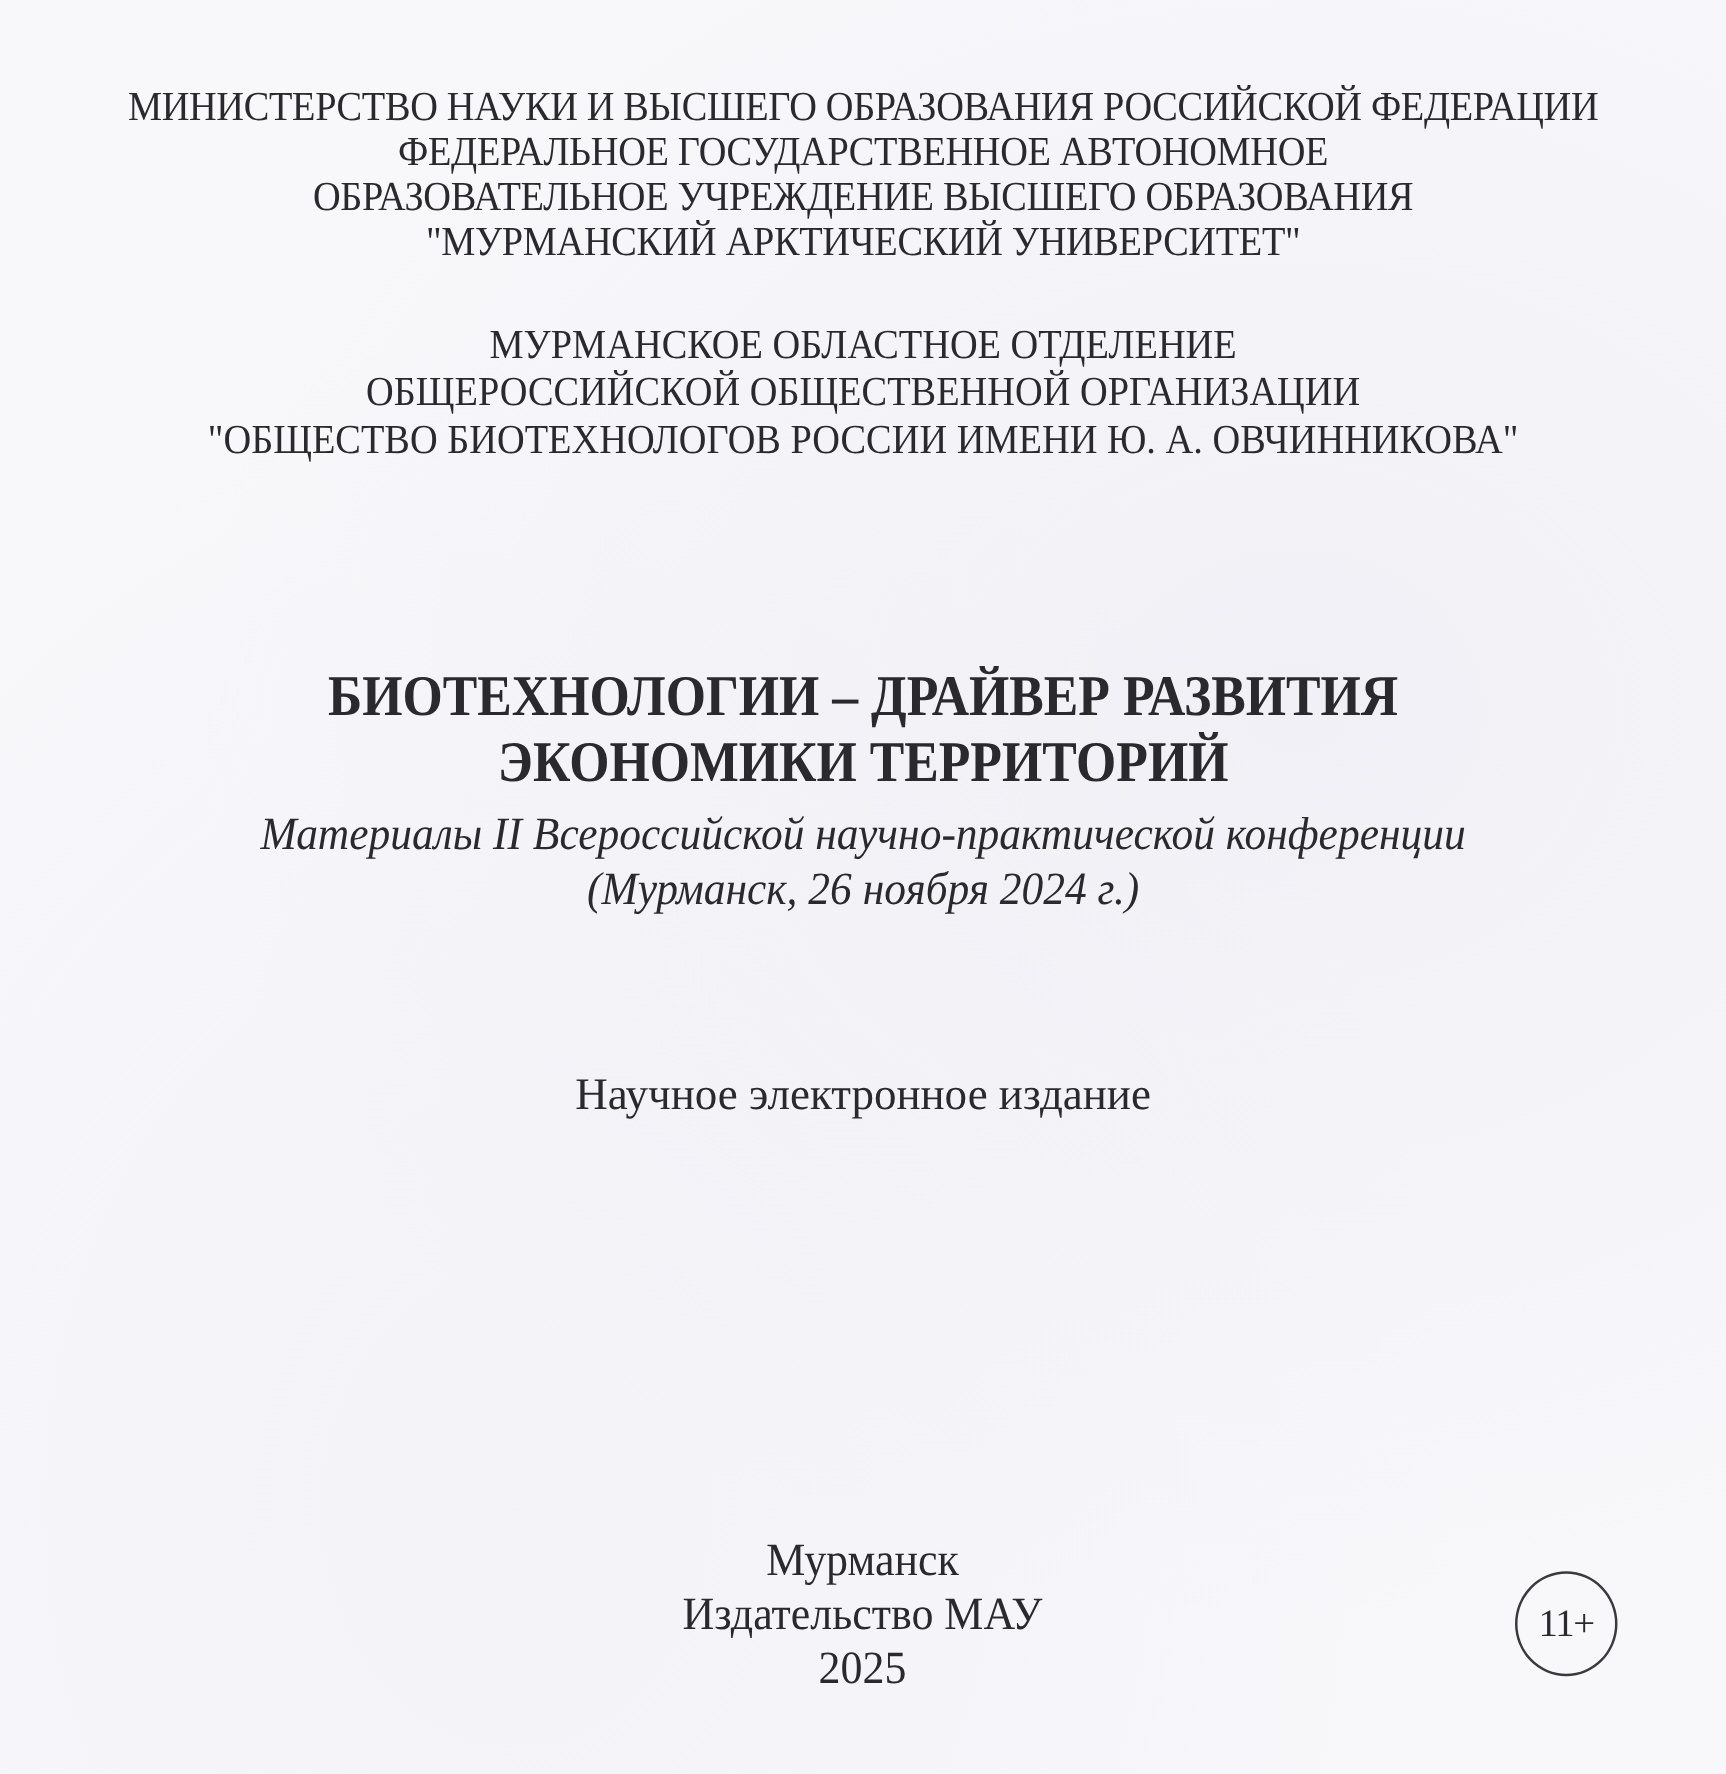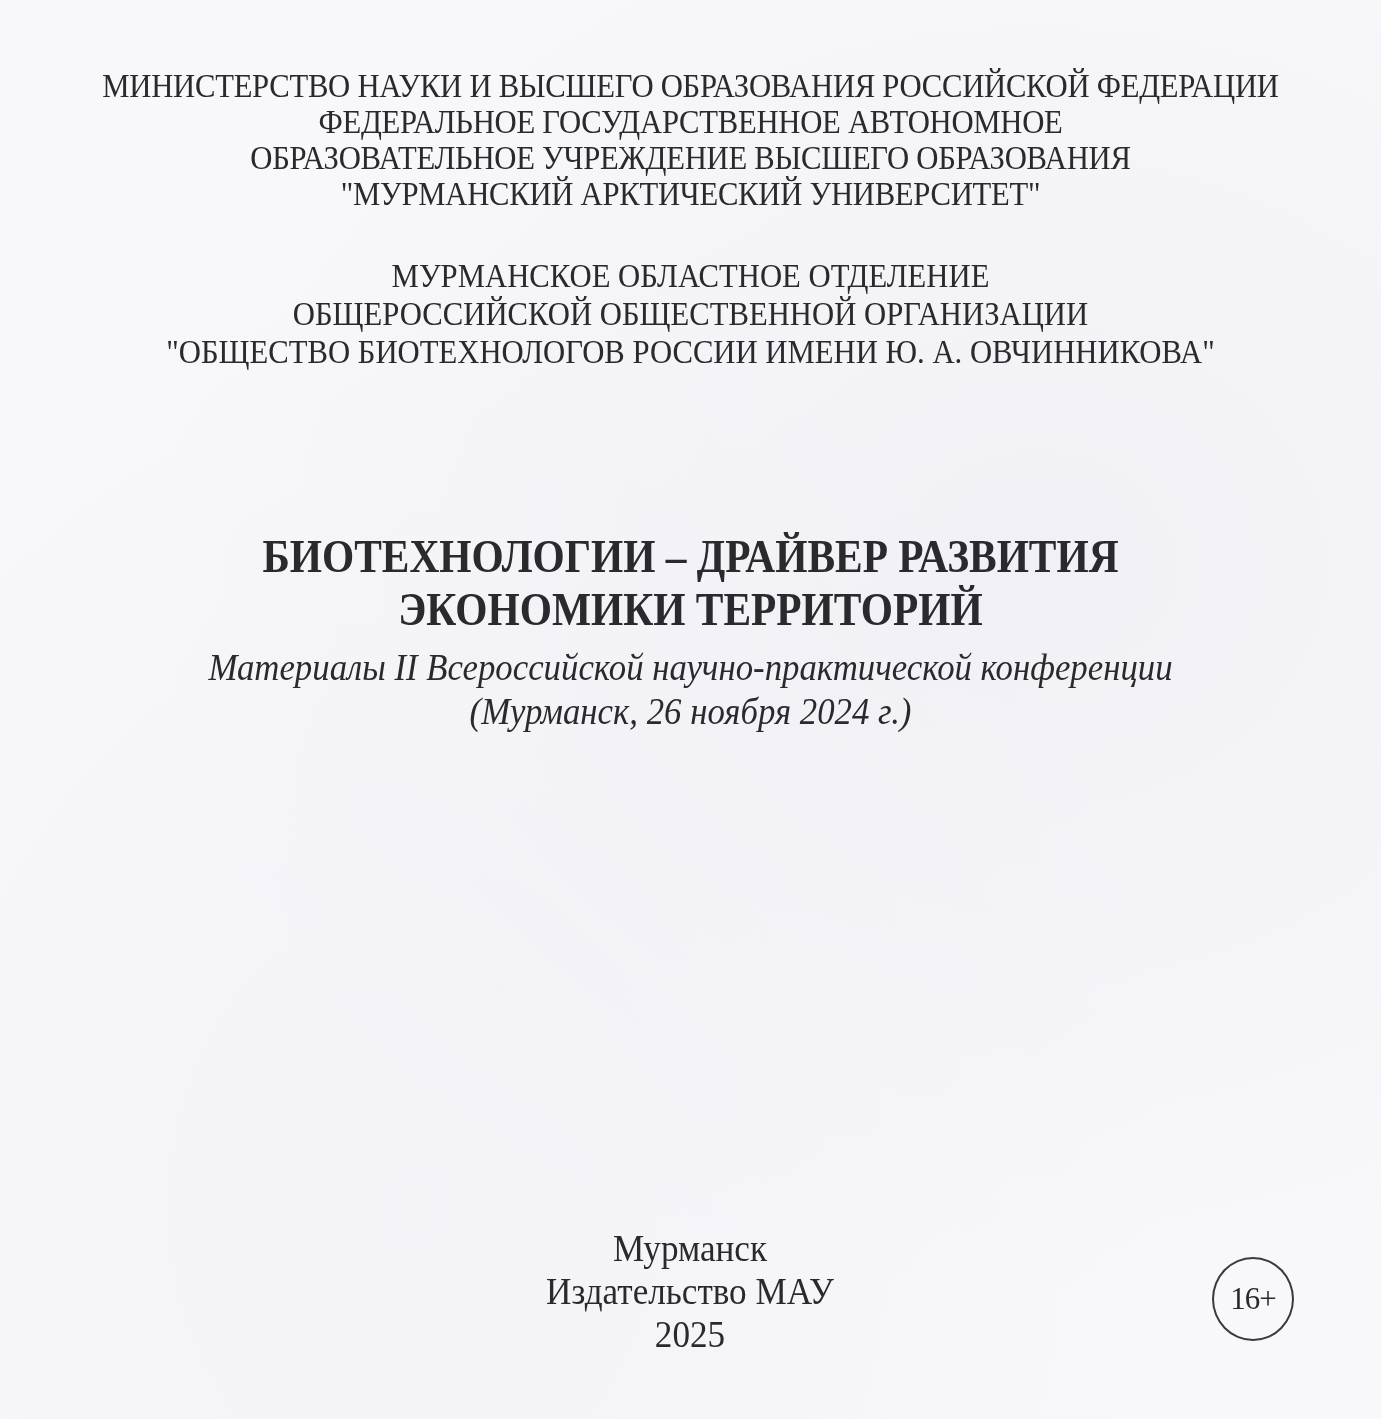--- a/index.html
+++ b/index.html
@@ -118,24 +118,25 @@
   <div class="block title">
     <span class="line">БИОТЕХНОЛОГИИ – ДРАЙВЕР РАЗВИТИЯ</span>
     <span class="line">ЭКОНОМИКИ ТЕРРИТОРИЙ</span>
   </div>
 
   <div class="block subtitle">
     <span class="line">Материалы II Всероссийской научно-практической конференции</span>
     <span class="line">(Мурманск, 26 ноября 2024 г.)</span>
   </div>
 
+  <div class="block edition">Научное электронное издание</div>
 
   <div class="block imprint">
     <span class="line">Мурманск</span>
     <span class="line">Издательство МАУ</span>
     <span class="line">2025</span>
   </div>
 
   <div class="age-badge">
-    <span>16+</span>
+    <span>11+</span>
   </div>
 
 </div>
 
 </body></html>

